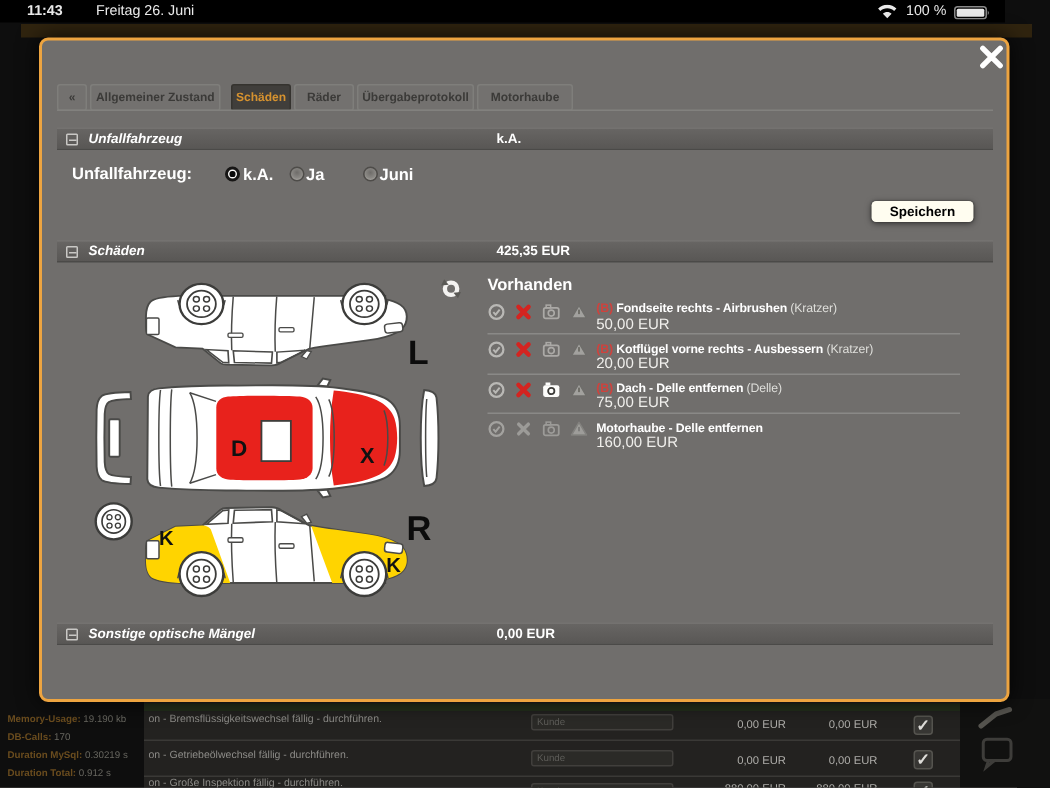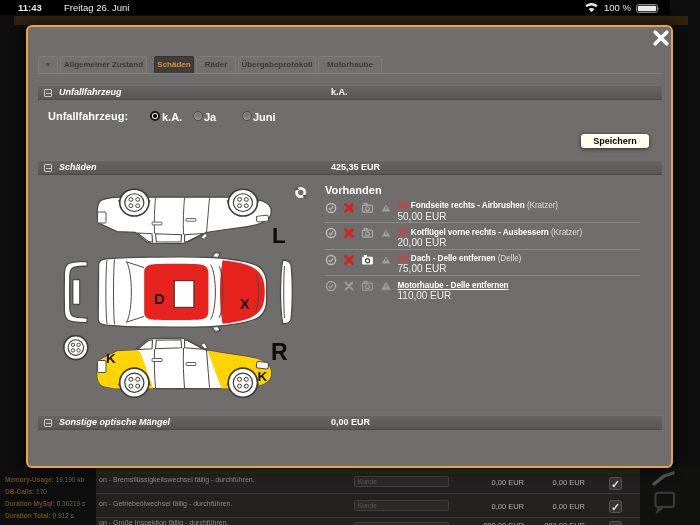--- a/index.html
+++ b/index.html
@@ -315,21 +315,21 @@
     <g transform="translate(36.5,0)">
         <rect x="1" y="3.2" width="10" height="7" rx="1.2" stroke="#9c9b98" stroke-width="1.2" fill="none"></rect>
         <circle cx="6" cy="6.7" r="2" stroke="#9c9b98" stroke-width="1.1" fill="none"></circle>
         <rect x="2.6" y="1.4" width="3" height="1.8" stroke="#9c9b98" stroke-width="1" fill="none"></rect>
       </g>
     <g transform="translate(55,0)">
         <path d="M6 1.6 L11 10 L1 10 Z" fill="#9e9d9a" stroke="#83827f" stroke-width="1" stroke-linejoin="round"></path>
         <rect x="5.45" y="4.6" width="1.1" height="2.9" fill="#787774"></rect>
       </g>
   </svg>
-  <div class="abs dtext" style="left:369.5px;top:253.5px;text-decoration:underline;">Motorhaube - Delle entfernen</div>
-  <div class="abs deur" style="left:369.5px;top:262.5px;">110,00 EUR</div>
+  <div class="abs dtext" style="left:369.5px;top:253.5px;">Motorhaube - Delle entfernen</div>
+  <div class="abs deur" style="left:369.5px;top:262.5px;">160,00 EUR</div>
 
   <div class="abs hbar" style="top:388px;">
       <i class="hico"></i>
       <span class="cap">Sonstige optische Mängel</span>
       <span class="hval">0,00 EUR</span>
     </div>
 </div>
 
 </body></html>

